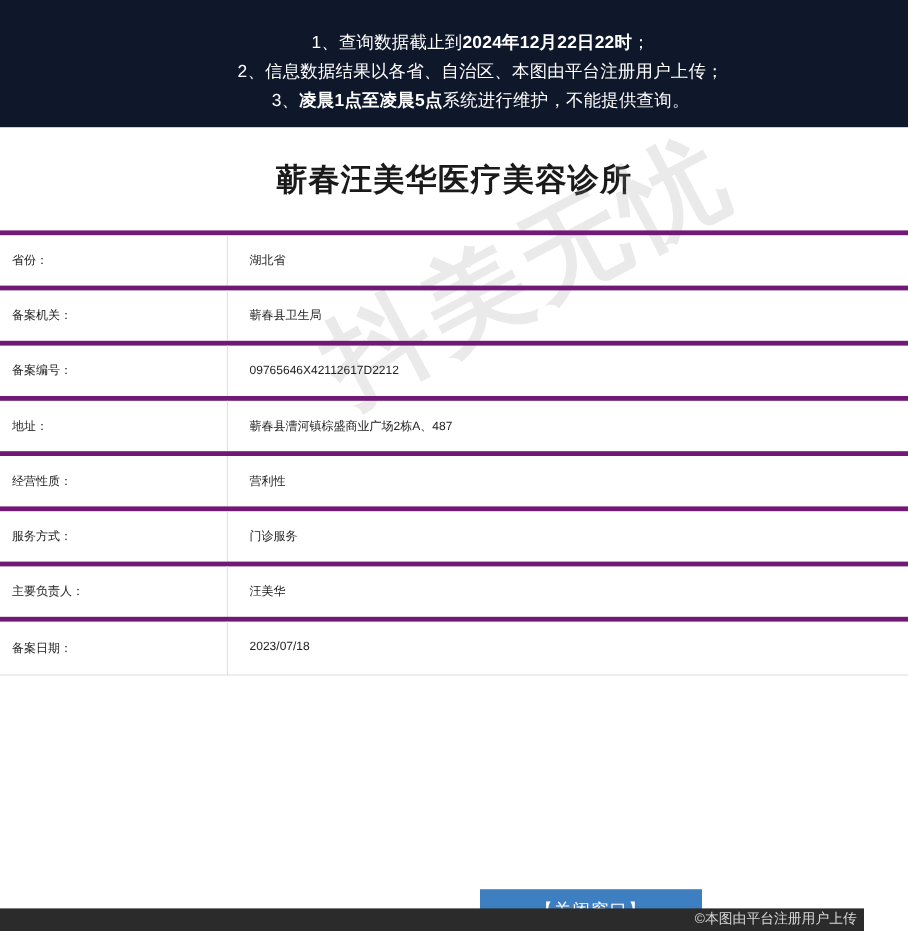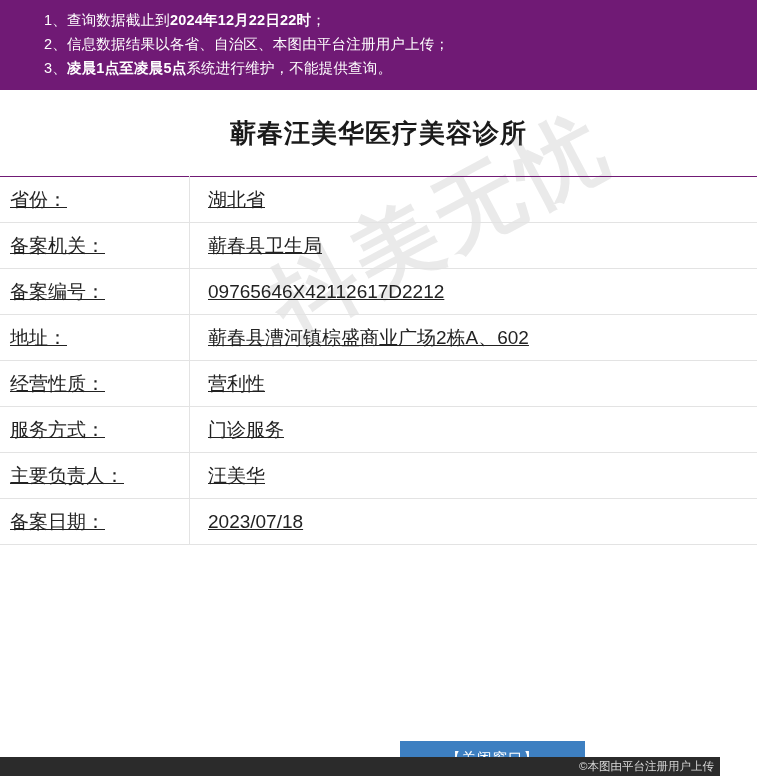--- a/index.html
+++ b/index.html
@@ -11,24 +11,25 @@
     height: 776px;
     background: #ffffff;
     font-family: "Liberation Sans", sans-serif;
     color: #333;
     position: relative;
     overflow: hidden;
   }
 
   
   #notice-banner {
-    background: #701a75;
+    background: #0f172a;
     color: #ffffff;
-    padding: 8px 0 10px 0;
+    padding: 24px 0 10px 0;
     box-sizing: border-box;
+    text-align: center;
   }
   .notice-line {
     font-size: 14.5px;
     line-height: 24px;
     padding-left: 44px;
     white-space: nowrap;
     letter-spacing: 0.2px;
   }
   .notice-line .num {
     display: inline-block;
@@ -56,27 +57,26 @@
     width: 757px;
     border-collapse: collapse;
     table-layout: fixed;
     position: relative;
     z-index: 2;
   }
   #info-table tr {
     height: 46px;
   }
   #info-table td {
-    border-top: 1px solid #701a75;
+    border-top: 4px solid #701a75;
     border-bottom: 1px solid #e3e3e3;
-    font-size: 19px;
+    font-size: 10px;
     color: #222;
     vertical-align: middle;
     background: transparent;
-    text-decoration: underline;
   }
   td.lbl {
     width: 178px;
     padding-left: 10px;
     border-right: 1px solid #e3e3e3;
     color: #222;
   }
   td.val {
     padding-left: 18px;
     color: #222;
@@ -166,21 +166,21 @@
     <tr>
       <td class="lbl">备案机关：</td>
       <td class="val">蕲春县卫生局</td>
     </tr>
     <tr>
       <td class="lbl">备案编号：</td>
       <td class="val">09765646X42112617D2212</td>
     </tr>
     <tr>
       <td class="lbl">地址：</td>
-      <td class="val">蕲春县漕河镇棕盛商业广场2栋A、602</td>
+      <td class="val">蕲春县漕河镇棕盛商业广场2栋A、487</td>
     </tr>
     <tr>
       <td class="lbl">经营性质：</td>
       <td class="val">营利性</td>
     </tr>
     <tr>
       <td class="lbl">服务方式：</td>
       <td class="val">门诊服务</td>
     </tr>
     <tr>

